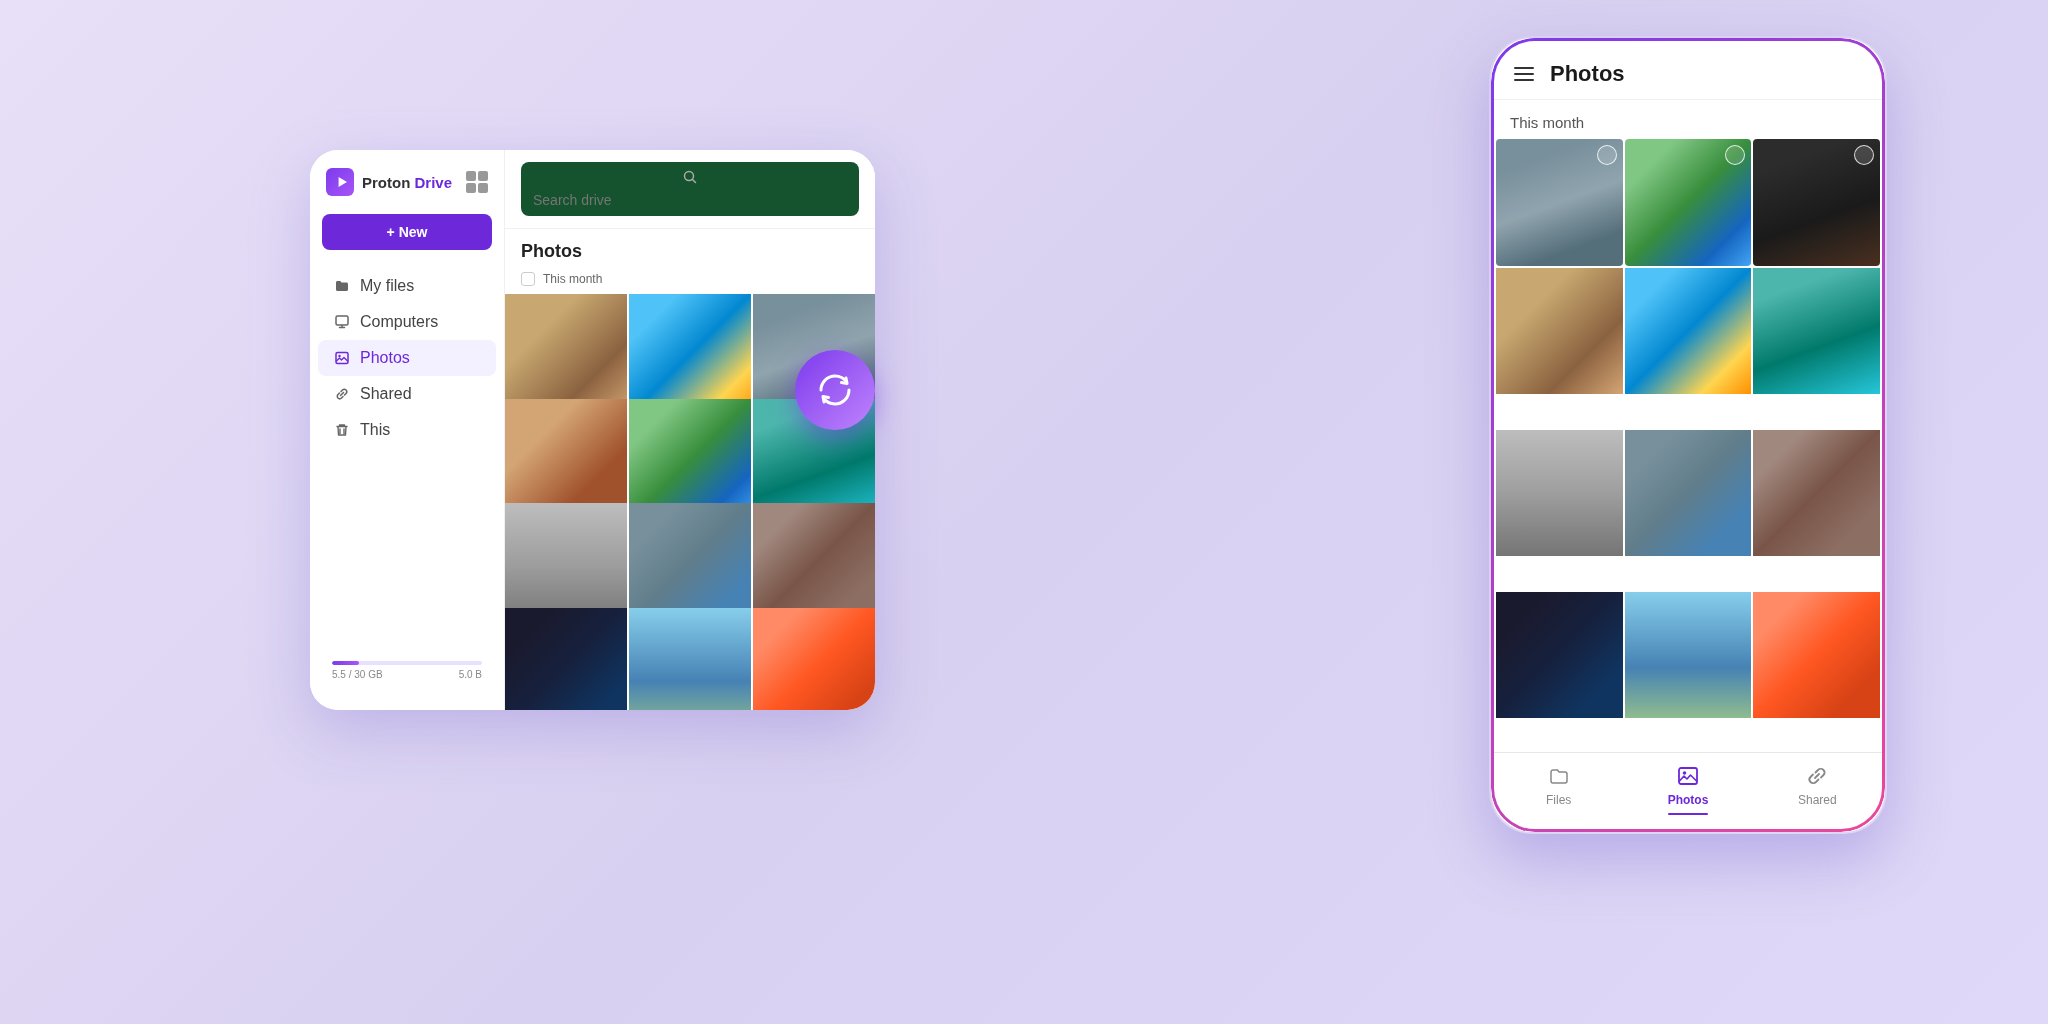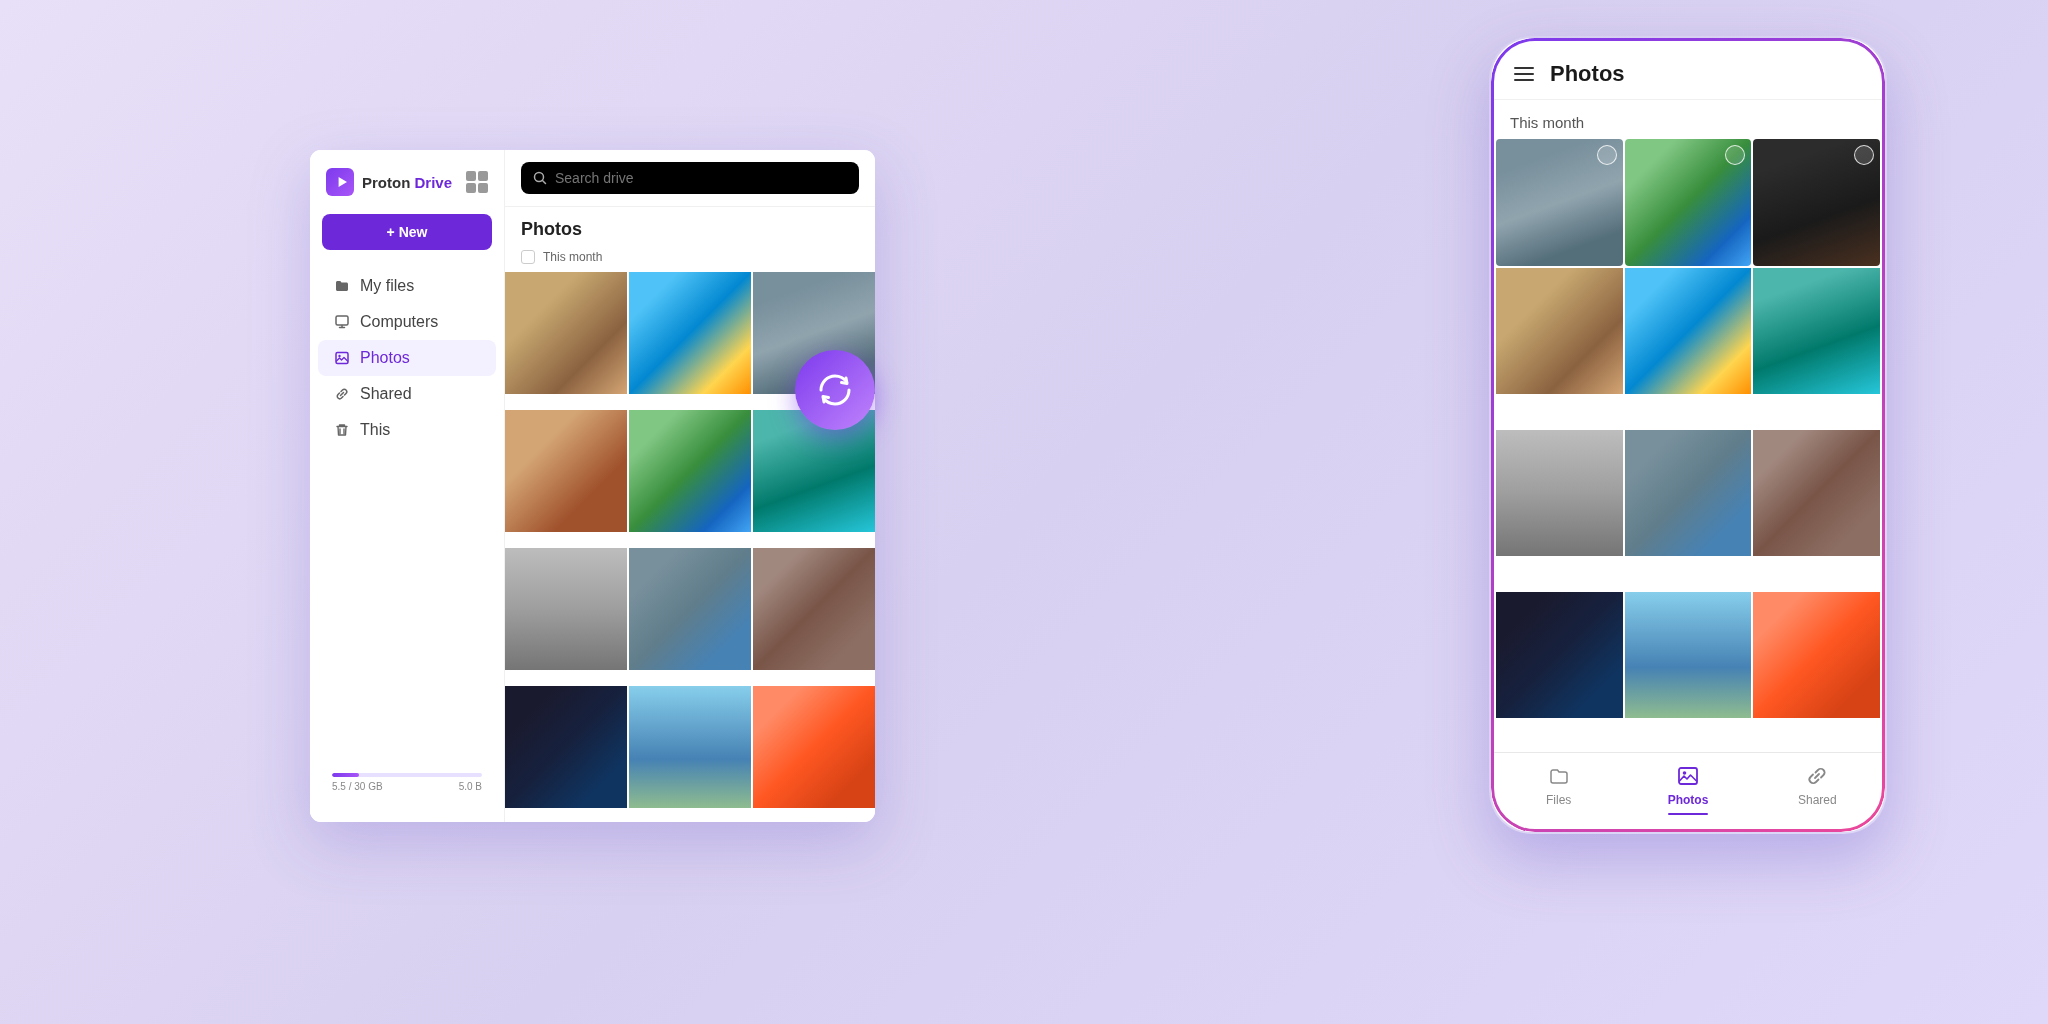--- a/index.html
+++ b/index.html
@@ -14,23 +14,23 @@
       overflow: hidden;
       position: relative;
     }
 
     
     .desktop-window {
       position: absolute;
       left: 310px;
       top: 150px;
       width: 565px;
-      height: 672px;
-      background: white;
-      border-radius: 11px;
+      height: 560px;
+      background: white;
+      border-radius: 28px;
       box-shadow: 0 20px 60px rgba(100, 80, 200, 0.25);
       overflow: hidden;
       display: flex;
     }
 
     
     .sidebar {
       width: 195px;
       background: #fff;
       border-right: 1px solid #f0f0f0;
@@ -169,24 +169,25 @@
     }
 
     .search-bar {
       padding: 12px 16px;
       border-bottom: 1px solid #f0f0f0;
     }
 
     .search-input-wrapper {
       display: flex;
       align-items: center;
-      background: #000000;
+      background: #14532d;
       border-radius: 8px;
       padding: 8px 12px;
       gap: 8px;
+      flex-direction: column;
     }
 
     .search-icon-svg {
       color: #aaa;
       font-size: 14px;
     }
 
     .search-input {
       border: none;
       background: none;

